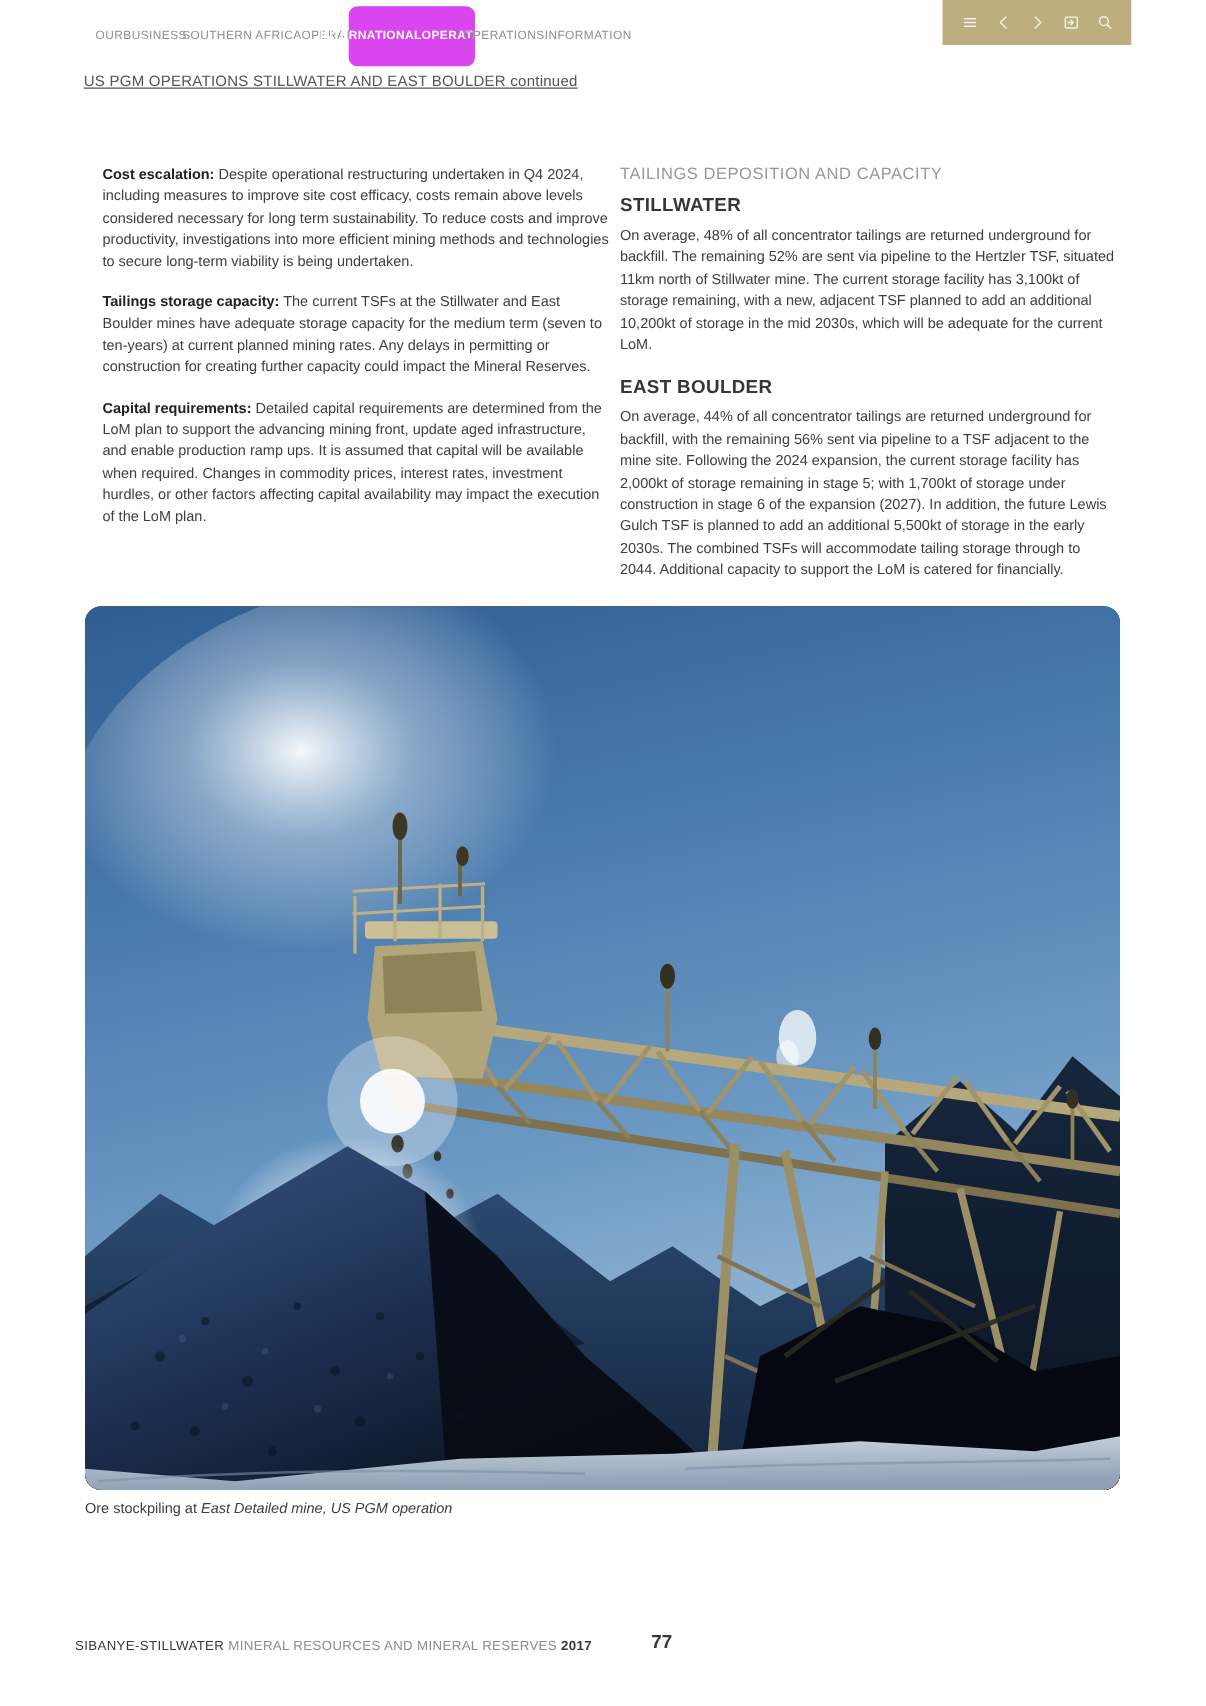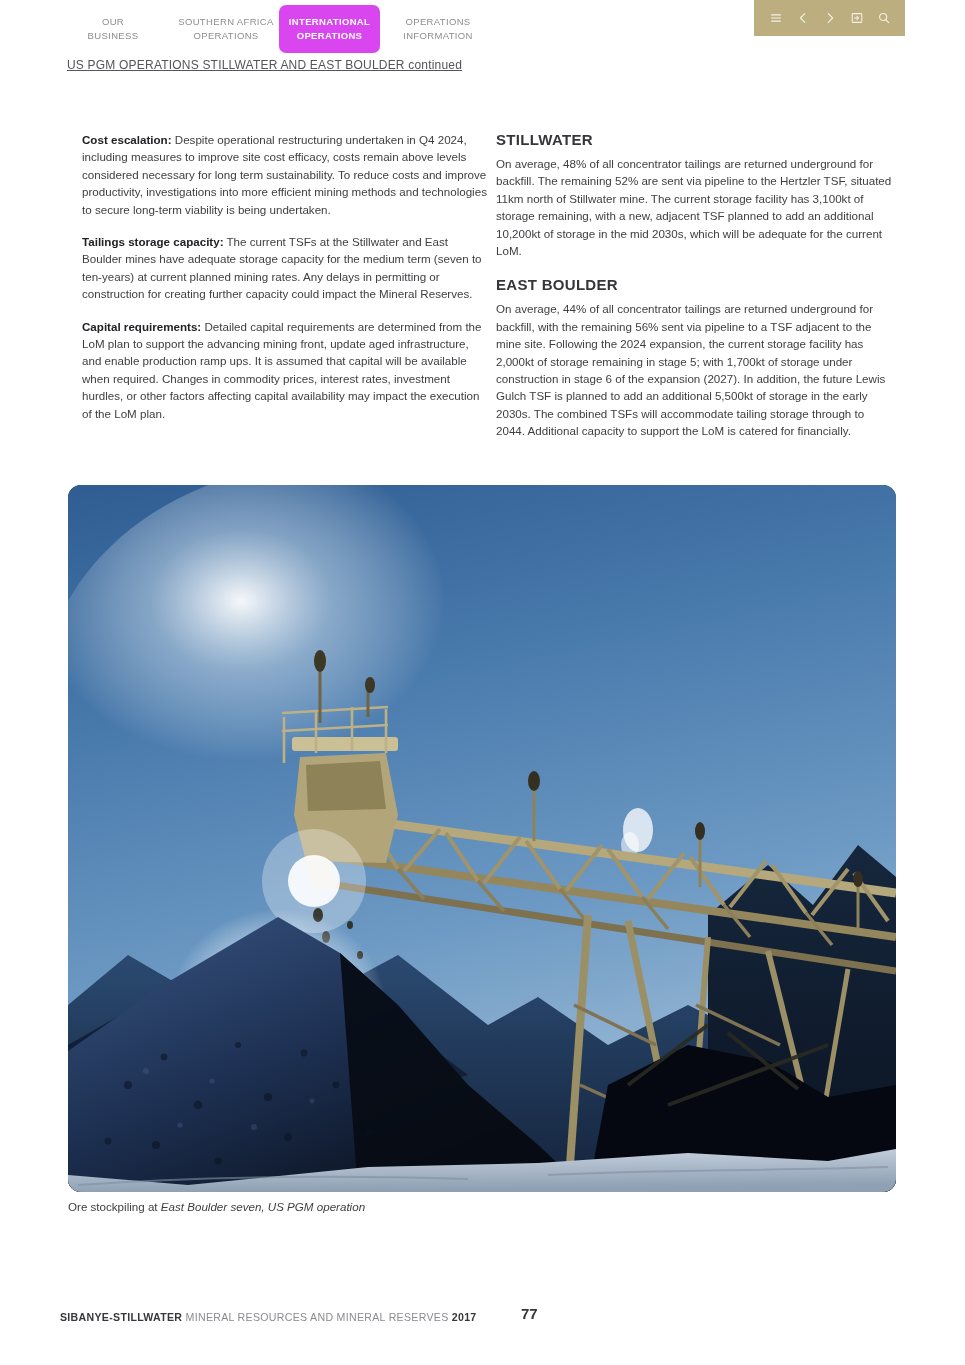--- a/index.html
+++ b/index.html
@@ -22,21 +22,21 @@
     left: 0; top: 0;
     width: 965px;
     height: 60px;
   }
   .nav-tab {
     position: absolute;
     top: 5px;
     width: 100px;
     height: 48px;
     display: flex;
-    flex-direction: column;
+    flex-direction: row;
     align-items: center;
     justify-content: center;
     text-align: center;
     font-size: 9.5px;
     letter-spacing: 0.35px;
     line-height: 1.45;
     color: #8d8d8d;
     border-radius: 7px;
     box-sizing: border-box;
   }
@@ -142,21 +142,21 @@
 
   
   #footer {
     position: absolute;
     left: 60px; top: 1311px;
     font-size: 10.6px;
     letter-spacing: 0.3px;
     color: #8b8b90;
     white-space: nowrap;
   }
-  #footer .brand { font-weight: bold; color: #37373b; }
+  #footer .brand { font-weight: normal; color: #37373b; }
   #footer .year  { font-weight: bold; color: #37373b; }
   #page-number {
     position: absolute;
     left: 473px; top: 1305px;
     font-size: 15px;
     font-weight: bold;
     color: #37373b;
     margin-left: 48px;
   }
 </style>
@@ -236,20 +236,21 @@
     <b>Tailings storage capacity:</b><span> The current TSFs at the Stillwater and East Boulder mines have adequate storage capacity for the medium term (seven to ten-years) at current planned mining rates. Any delays in permitting or construction for creating further capacity could impact the Mineral Reserves.</span>
   </p>
 
   <p class="para">
     <b>Capital requirements:</b><span> Detailed capital requirements are determined from the LoM plan to support the advancing mining front, update aged infrastructure, and enable production ramp ups. It is assumed that capital will be available when required. Changes in commodity prices, interest rates, investment hurdles, or other factors affecting capital availability may impact the execution of the LoM plan.</span>
   </p>
 </div>
 
 <div id="col-right">
 
+  <h2 class="sec-title">TAILINGS DEPOSITION AND CAPACITY</h2>
 
   <h3 class="sub-title">STILLWATER</h3>
   <p class="para">On average, 48% of all concentrator tailings are returned underground for backfill. The remaining 52% are sent via pipeline to the Hertzler TSF, situated 11km north of Stillwater mine. The current storage facility has 3,100kt of storage remaining, with a new, adjacent TSF planned to add an additional 10,200kt of storage in the mid 2030s, which will be adequate for the current LoM.</p>
 
   <h3 class="sub-title" id="east-boulder-heading">EAST BOULDER</h3>
   <p class="para">On average, 44% of all concentrator tailings are returned underground for backfill, with the remaining 56% sent via pipeline to a TSF adjacent to the mine site. Following the 2024 expansion, the current storage facility has 2,000kt of storage remaining in stage 5; with 1,700kt of storage under construction in stage 6 of the expansion (2027). In addition, the future Lewis Gulch TSF is planned to add an additional 5,500kt of storage in the early 2030s. The combined TSFs will accommodate tailing storage through to 2044. Additional capacity to support the LoM is catered  for financially.</p>
 </div>
 
 <div id="photo-figure">
   <div id="photo">
@@ -444,19 +445,19 @@
       <polygon points="0,707 0,690 120,700 300,682 470,678 620,668 760,676 828,664 828,707" fill="url(#snowg)"></polygon>
       <g stroke="#7e8fa4" stroke-width="2" fill="none" opacity="0.6">
         <path d="M10,700 C120,692 260,690 400,694"></path>
         <path d="M480,690 C600,684 700,686 820,682"></path>
       </g>
     </svg>
   </div>
 </div>
 
 <div id="photo-caption">
-  <span>Ore stockpiling at </span><i>East Boulder seven, US PGM operation</i>
+  <span>Ore stockpiling at </span><i>East Detailed mine, US PGM operation</i>
 </div>
 
 <div id="footer">
   <span class="brand">SIBANYE-STILLWATER</span><span> MINERAL RESOURCES AND MINERAL RESERVES </span><span class="year">2017</span>
 </div>
 <div id="page-number">77</div>
 
 </body></html>

